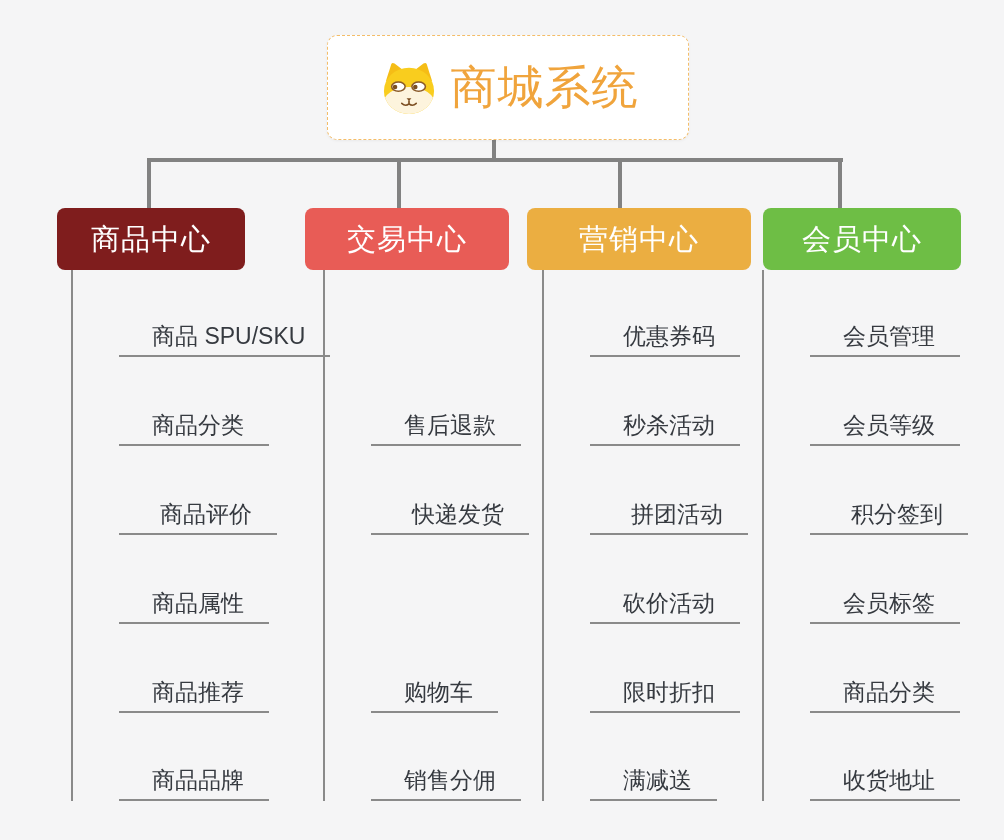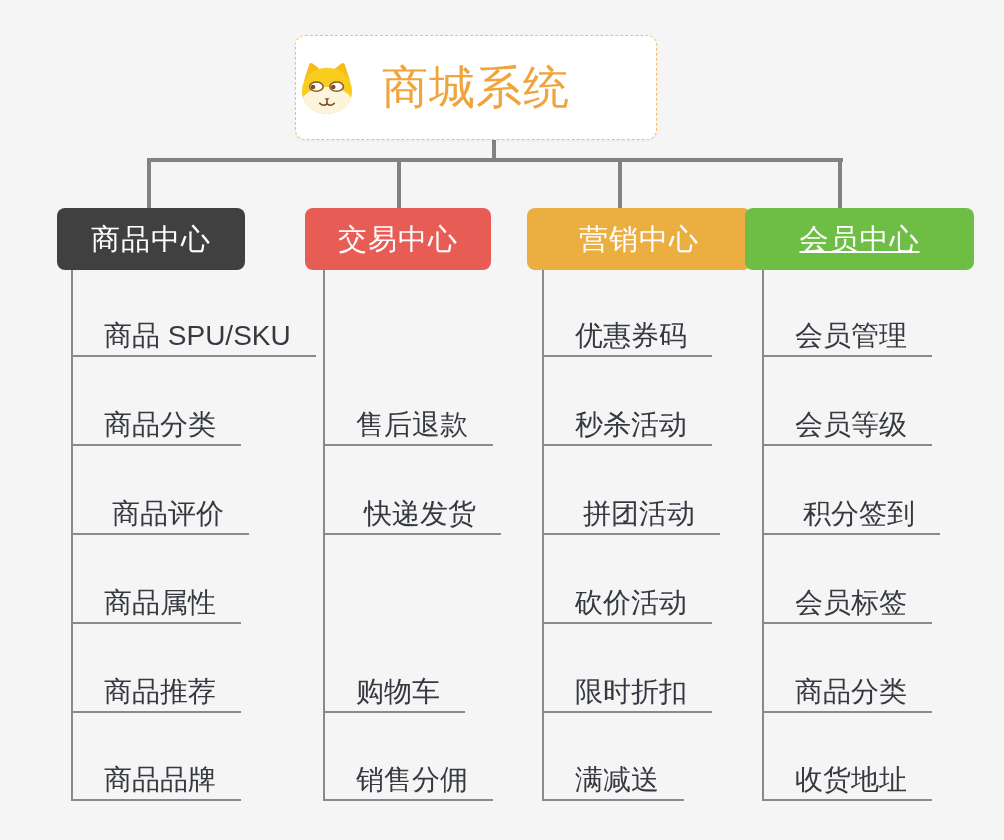--- a/index.html
+++ b/index.html
@@ -26,43 +26,43 @@
   .drop.d3{left:618px;}
   .drop.d4{left:838px;}
   .stem{width:2px;top:270px;height:531px;background:var(--underline);}
   .stem.s1{left:71px;}
   .stem.s2{left:323px;}
   .stem.s3{left:542px;}
   .stem.s4{left:762px;}
 
   
   .root{
-    position:absolute;left:295px;top:35px;width:362px;height:105px;
+    position:absolute;left:327px;top:35px;width:362px;height:105px;
     background:#ffffff;border:1px dashed var(--root-border);border-radius:10px;
-    display:flex;align-items:center;justify-content:flex-start;gap:24px;
+    display:flex;align-items:center;justify-content:center;gap:11px;
     box-shadow:0 1px 3px rgba(0,0,0,0.05);
   }
   .root-title{color:var(--root-text);font-size:46px;letter-spacing:1px;white-space:nowrap;}
 
   
   .branch{
     position:absolute;top:208px;height:62px;border-radius:8px;
     color:var(--node-text);font-size:29px;line-height:62px;text-align:center;
     white-space:nowrap;letter-spacing:1px;
   }
   .branch.b1{left:57px;width:188px;}
-  .branch.b2{left:305px;width:186px;}
+  .branch.b2{left:305px;width:204px;}
   .branch.b3{left:527px;width:224px;}
-  .branch.b4{left:745px;width:229px;text-decoration:underline;}
+  .branch.b4{left:763px;width:198px;}
 
   
   .item{
     position:absolute;display:inline-block;white-space:nowrap;
-    font-size:28px;line-height:30px;color:var(--item-text);
-    padding:0 25px 4px 33px;border-bottom:2px solid var(--underline);
+    font-size:23px;line-height:30px;color:var(--item-text);
+    padding:0 25px 4px 33px;border-bottom:2px solid var(--underline);margin-left:48px;
   }
   .item.c1{left:71px;}
   .item.c2{left:323px;}
   .item.c3{left:542px;}
   .item.c4{left:762px;}
   .item.r1{top:321px;}
   .item.r2{top:410px;}
   .item.r3{top:499px;padding-left:41px;}
   .item.r4{top:588px;}
   .item.r5{top:677px;}
@@ -100,21 +100,21 @@
         <ellipse cx="42" cy="26.5" rx="7" ry="4.8" fill="#ffffff" stroke="#8a5a28" stroke-width="1.6"></ellipse>
         <circle cx="17.5" cy="27" r="2.4" fill="#7c4f22"></circle>
         <circle cx="38.5" cy="27" r="2.4" fill="#7c4f22"></circle>
         <path d="M29.5 38.5 L34.5 38.5 L32 41.5 Z" fill="#7c4f22"></path>
         <path d="M32 41.5 L32 44.5 M24.5 44 Q28.2 47.5 32 44.5 Q35.8 47.5 39.5 44" stroke="#7c4f22" stroke-width="1.7" fill="none" stroke-linecap="round"></path>
       </svg>
     </span>
     <span class="root-title">商城系统</span>
   </div>
 
-  <div class="branch b1" style="background-color: #404040;">商品中心</div>
+  <div class="branch b1" style="background-color: #7f1d1d;">商品中心</div>
   <div class="branch b2" style="background-color: rgb(232, 92, 86);">交易中心</div>
   <div class="branch b3" style="background-color: rgb(235, 174, 65);">营销中心</div>
   <div class="branch b4" style="background-color: rgb(110, 190, 69);">会员中心</div>
 
   <div class="item c1 r1">商品 SPU/SKU</div>
   <div class="item c1 r2">商品分类</div>
   <div class="item c1 r3">商品评价</div>
   <div class="item c1 r4">商品属性</div>
   <div class="item c1 r5">商品推荐</div>
   <div class="item c1 r6">商品品牌</div>

